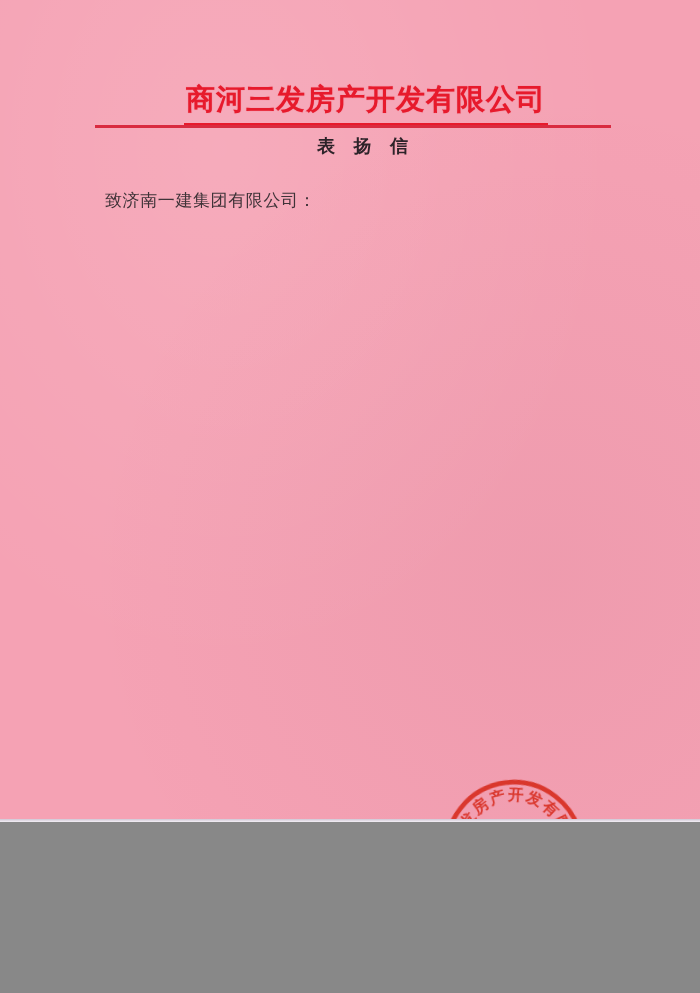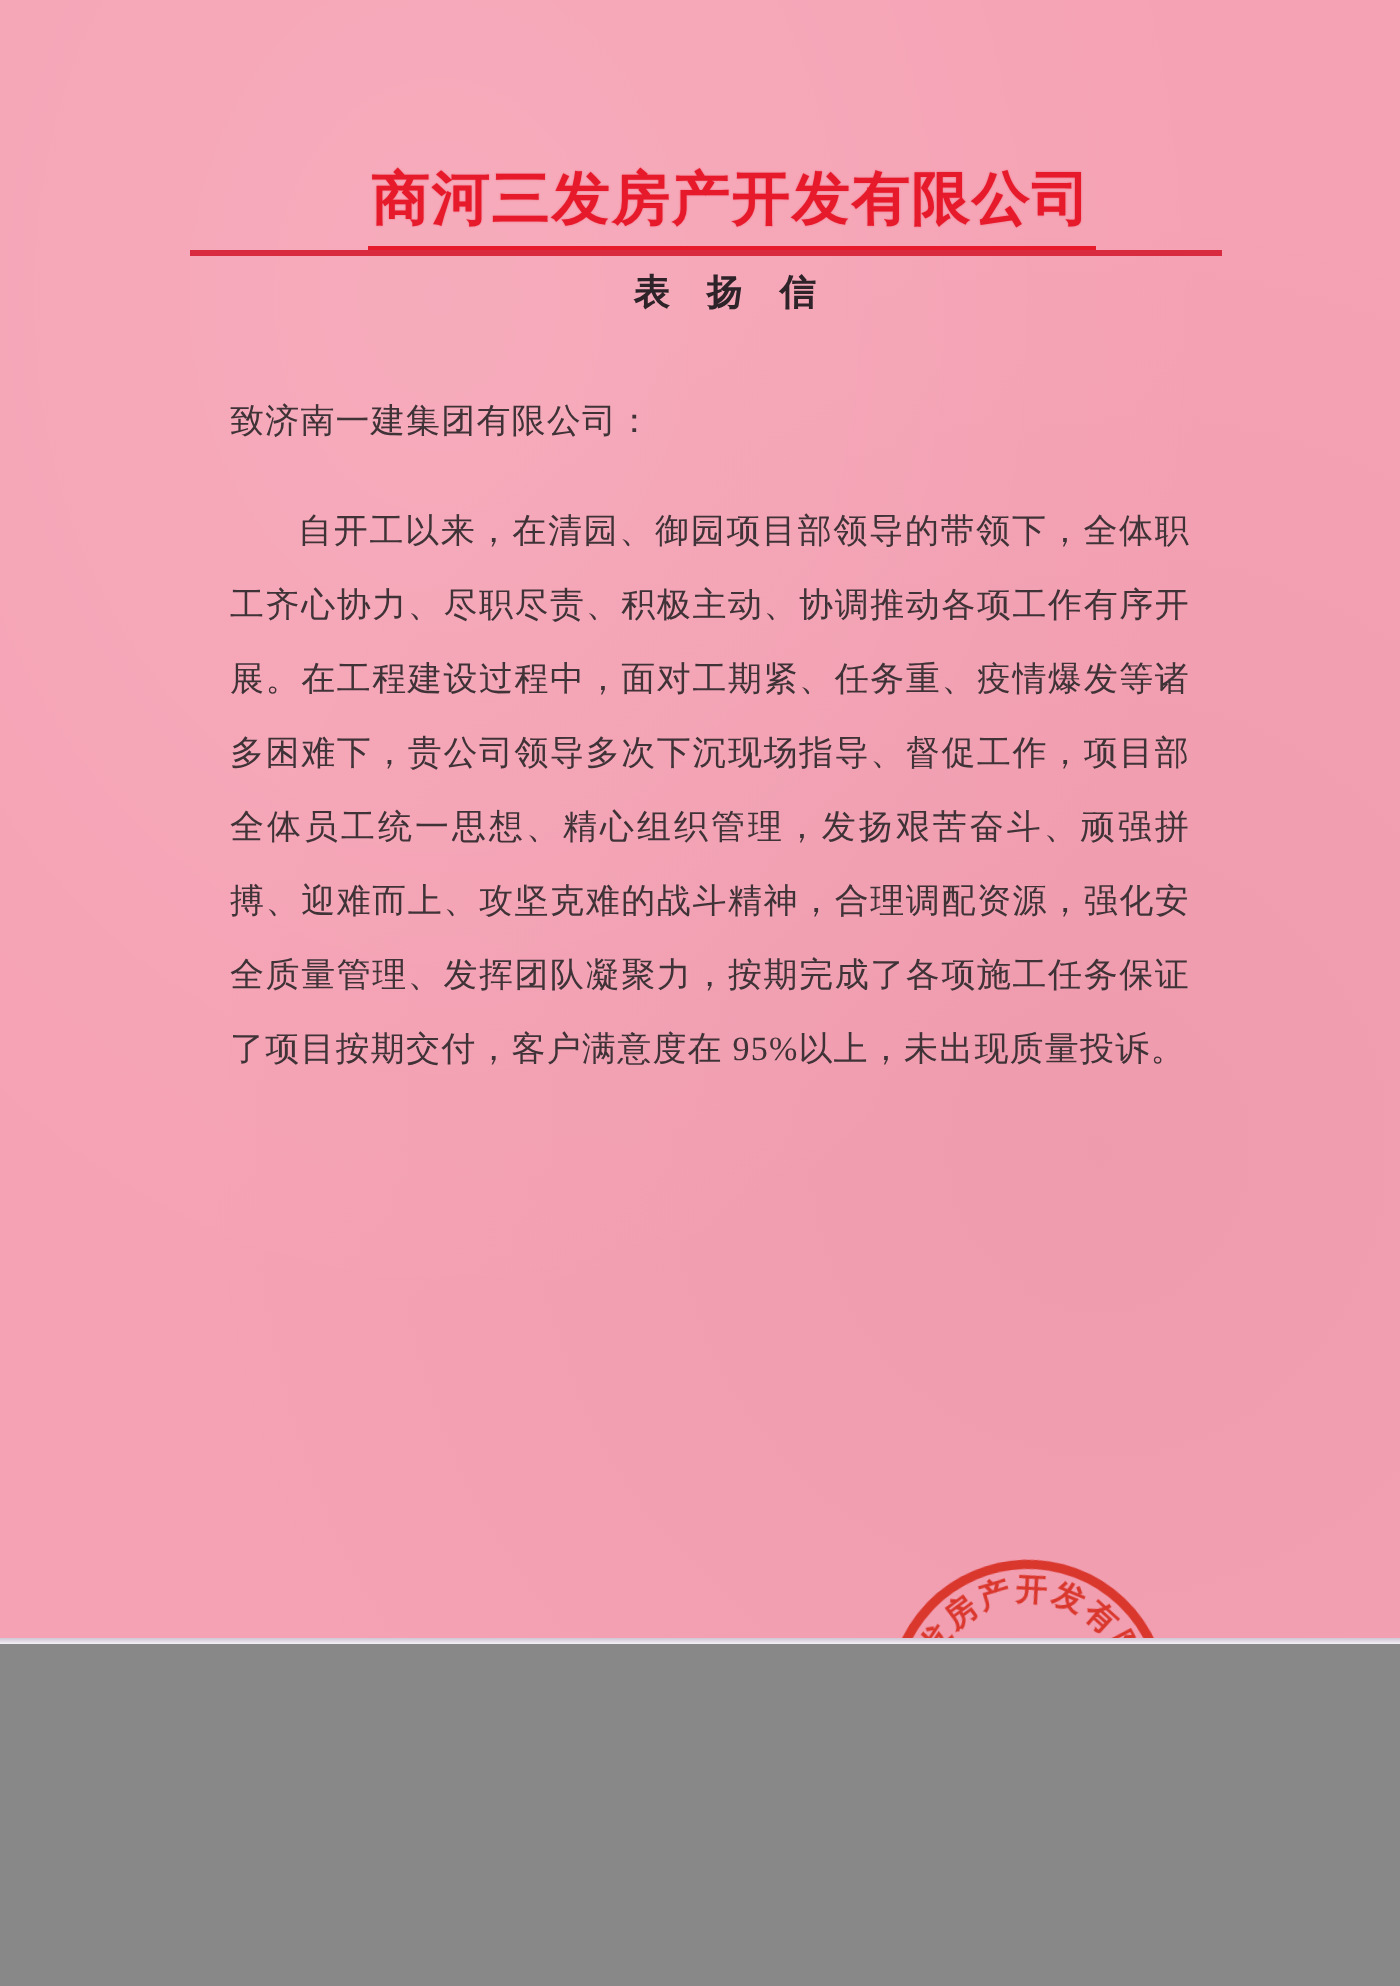--- a/index.html
+++ b/index.html
@@ -67,21 +67,21 @@
     position: absolute;
     top: 174px;
     left: 97px;
     width: 516px;
     font-size: 17px;
     line-height: 37px;
     letter-spacing: 0.6px;
     color: #3f3338;
     text-align: justify;
   }
-  .letter-body p { margin: 18px; }
+  .letter-body p { margin: 8px; }
   .letter-body .para { text-indent: 2em; }
 
   .sign-block {
     position: absolute;
     left: 381px;
     top: 841px;
     width: 218px;
     text-align: center;
     color: #3f3338;
   }
@@ -115,21 +115,20 @@
   <div class="title-wrap">
     <span class="company-title">商河三发房产开发有限公司</span>
   </div>
 
   <div class="header-rule"></div>
 
   <div class="letter-heading">表 扬 信</div>
 
   <div class="letter-body">
     <p class="salutation">致济南一建集团有限公司：</p>
-    <p class="para">自开工以来，在清园、御园项目部领导的带领下，全体职工齐心协力、尽职尽责、积极主动、协调推动各项工作有序开展。在工程建设过程中，面对工期紧、任务重、疫情爆发等诸多困难下，贵公司领导多次下沉现场指导、督促工作，项目部全体员工统一思想、精心组织管理，发扬艰苦奋斗、顽强拼搏、迎难而上、攻坚克难的战斗精神，合理调配资源，强化安全质量管理、发挥团队凝聚力，按期完成了各项施工任务保证了项目按期交付，客户满意度在 95%以上，未出现质量投诉。</p>
   </div>
 
   <div class="sign-block">
     <div class="sign-name">商河三发房产开发有限公司</div>
     <div class="sign-date">2023 年 07 月 31 日</div>
   </div>
 
   <svg class="stamp" viewBox="0 0 140 140" xmlns="http://www.w3.org/2000/svg">
     <defs>
       <path id="seal-arc-top" d="M 28.4 94 A 48 48 0 1 1 111.6 94" fill="none"></path>

